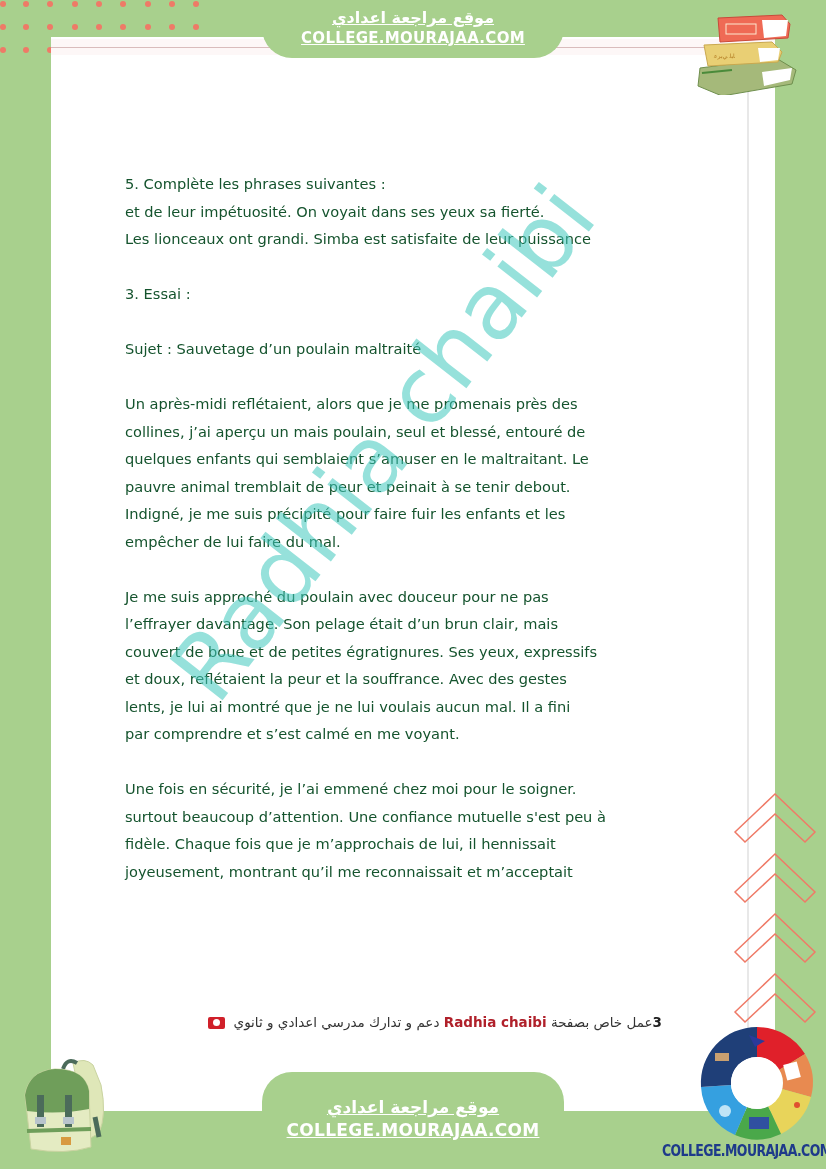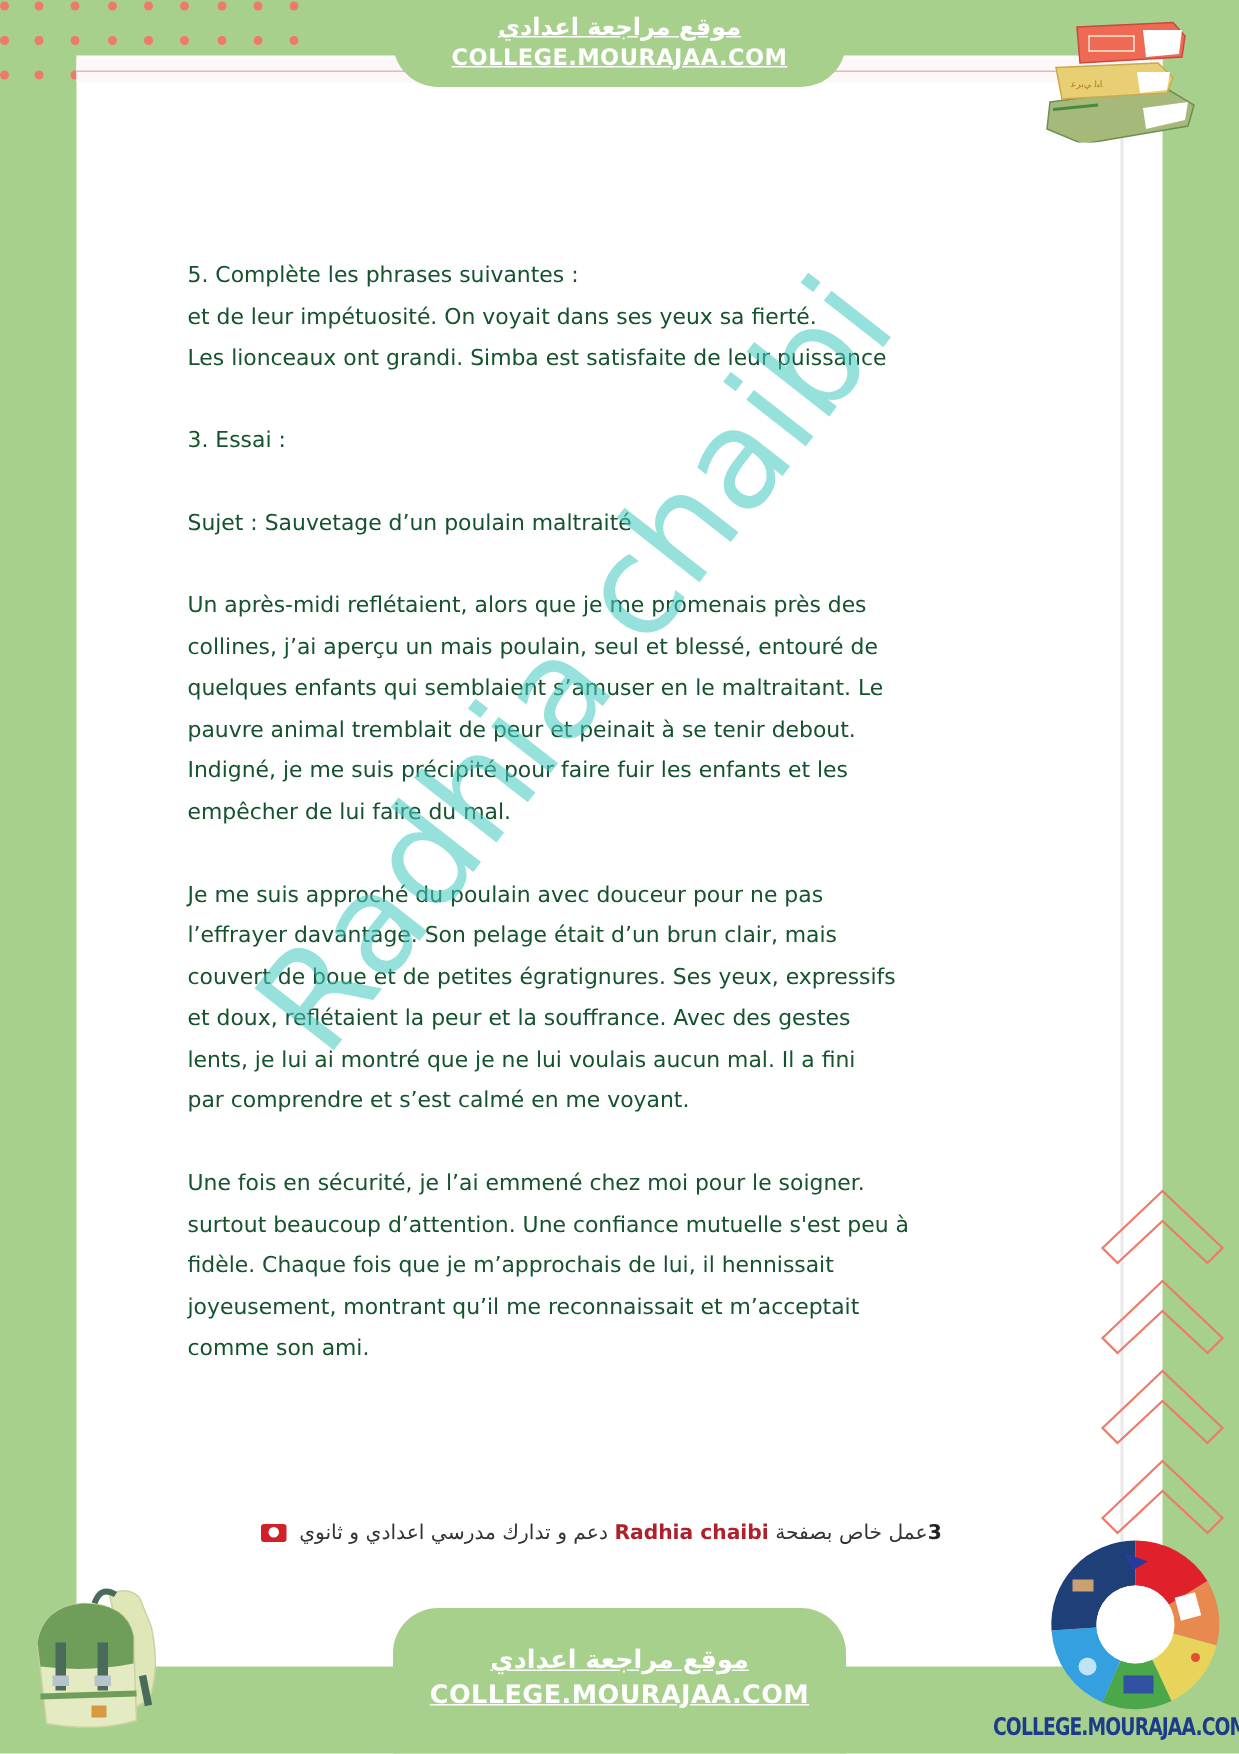--- a/index.html
+++ b/index.html
@@ -14,21 +14,21 @@
   .header-tab .ar{font-size:16px;font-weight:bold;text-decoration:underline;margin-top:8px;line-height:20px;}
   .header-tab .en{font-size:15px;font-weight:bold;text-decoration:underline;line-height:20px;letter-spacing:0.3px;}
   .footer-tab{position:absolute;left:262px;top:1072px;width:302px;height:97px;background:#a8d08d;border-radius:30px 30px 0 0;text-align:center;color:#fff;}
   .footer-tab .ar{font-size:17px;font-weight:bold;text-decoration:underline;margin-top:24px;line-height:22px;}
   .footer-tab .en{font-size:17px;font-weight:bold;text-decoration:underline;line-height:24px;letter-spacing:0.3px;}
   .content{position:absolute;left:125px;top:170px;width:560px;font-family:"DejaVu Sans",sans-serif;font-size:14.6px;line-height:27.5px;color:#14532d;}
   .content p{margin:0;}
   .content .line{white-space:nowrap;display:block;}
   .gap{height:27.5px;}
   .watermark{position:absolute;left:150px;top:410px;font-size:92px;font-family:"DejaVu Sans",sans-serif;color:rgba(64,200,190,0.55);transform:rotate(-52deg);transform-origin:left top;white-space:nowrap;pointer-events:none;top:655px;}
-  .credit{position:absolute;left:140px;top:1014px;width:522px;height:26px;direction:rtl;font-size:13.5px;color:#333;white-space:nowrap;text-align:center;}
+  .credit{position:absolute;left:140px;top:1014px;width:522px;height:26px;direction:rtl;font-size:13.5px;color:#333;white-space:nowrap;text-align:right;}
   .credit .name{color:#b0202a;font-weight:bold;}
   .credit .flag{display:inline-block;width:17px;height:12px;background:#d0202a;border-radius:2px;vertical-align:middle;margin-right:4px;position:relative;}
   .credit .flag:after{content:"";position:absolute;left:5px;top:2px;width:7px;height:7px;border-radius:50%;background:#fff;}
   .books{position:absolute;left:692px;top:10px;width:110px;height:85px;}
   .bag{position:absolute;left:15px;top:1055px;width:95px;height:100px;}
   .logo{position:absolute;left:696px;top:1023px;width:122px;height:120px;}
   .logo-text{position:absolute;left:662px;top:1143px;width:160px;text-align:center;font-family:"DejaVu Sans",sans-serif;font-weight:bold;font-size:12.5px;color:#1e3a8a;letter-spacing:-0.6px;transform:scaleY(1.3);}
   .chevrons{position:absolute;left:733px;top:792px;width:85px;height:240px;}
 </style>
 </head>
@@ -113,21 +113,20 @@
     <span class="line">et doux, reflétaient la peur et la souffrance. Avec des gestes</span>
     <span class="line">lents, je lui ai montré que je ne lui voulais aucun mal. Il a fini</span>
     <span class="line">par comprendre et s’est calmé en me voyant.</span>
   </div>
   <div class="gap"></div>
   <div>
     <span class="line">Une fois en sécurité, je l’ai emmené chez moi pour le soigner.</span>
     <span class="line">surtout beaucoup d’attention. Une confiance mutuelle s'est peu à</span>
     <span class="line">fidèle. Chaque fois que je m’approchais de lui, il hennissait</span>
     <span class="line">joyeusement, montrant qu’il me reconnaissait et m’acceptait</span>
-    <span class="line">comme son ami.</span>
   </div>
 </div>
 
 <div class="watermark">Radhia chaibi</div>
 
 <svg class="chevrons" viewBox="0 0 85 240">
   <g fill="none" stroke="#ef7a67" stroke-width="1.5">
     <path d="M2 40 L42 2 L82 40 L72 50 L42 22 L12 50 Z"></path>
     <path d="M2 100 L42 62 L82 100 L72 110 L42 82 L12 110 Z"></path>
     <path d="M2 160 L42 122 L82 160 L72 170 L42 142 L12 170 Z"></path>

